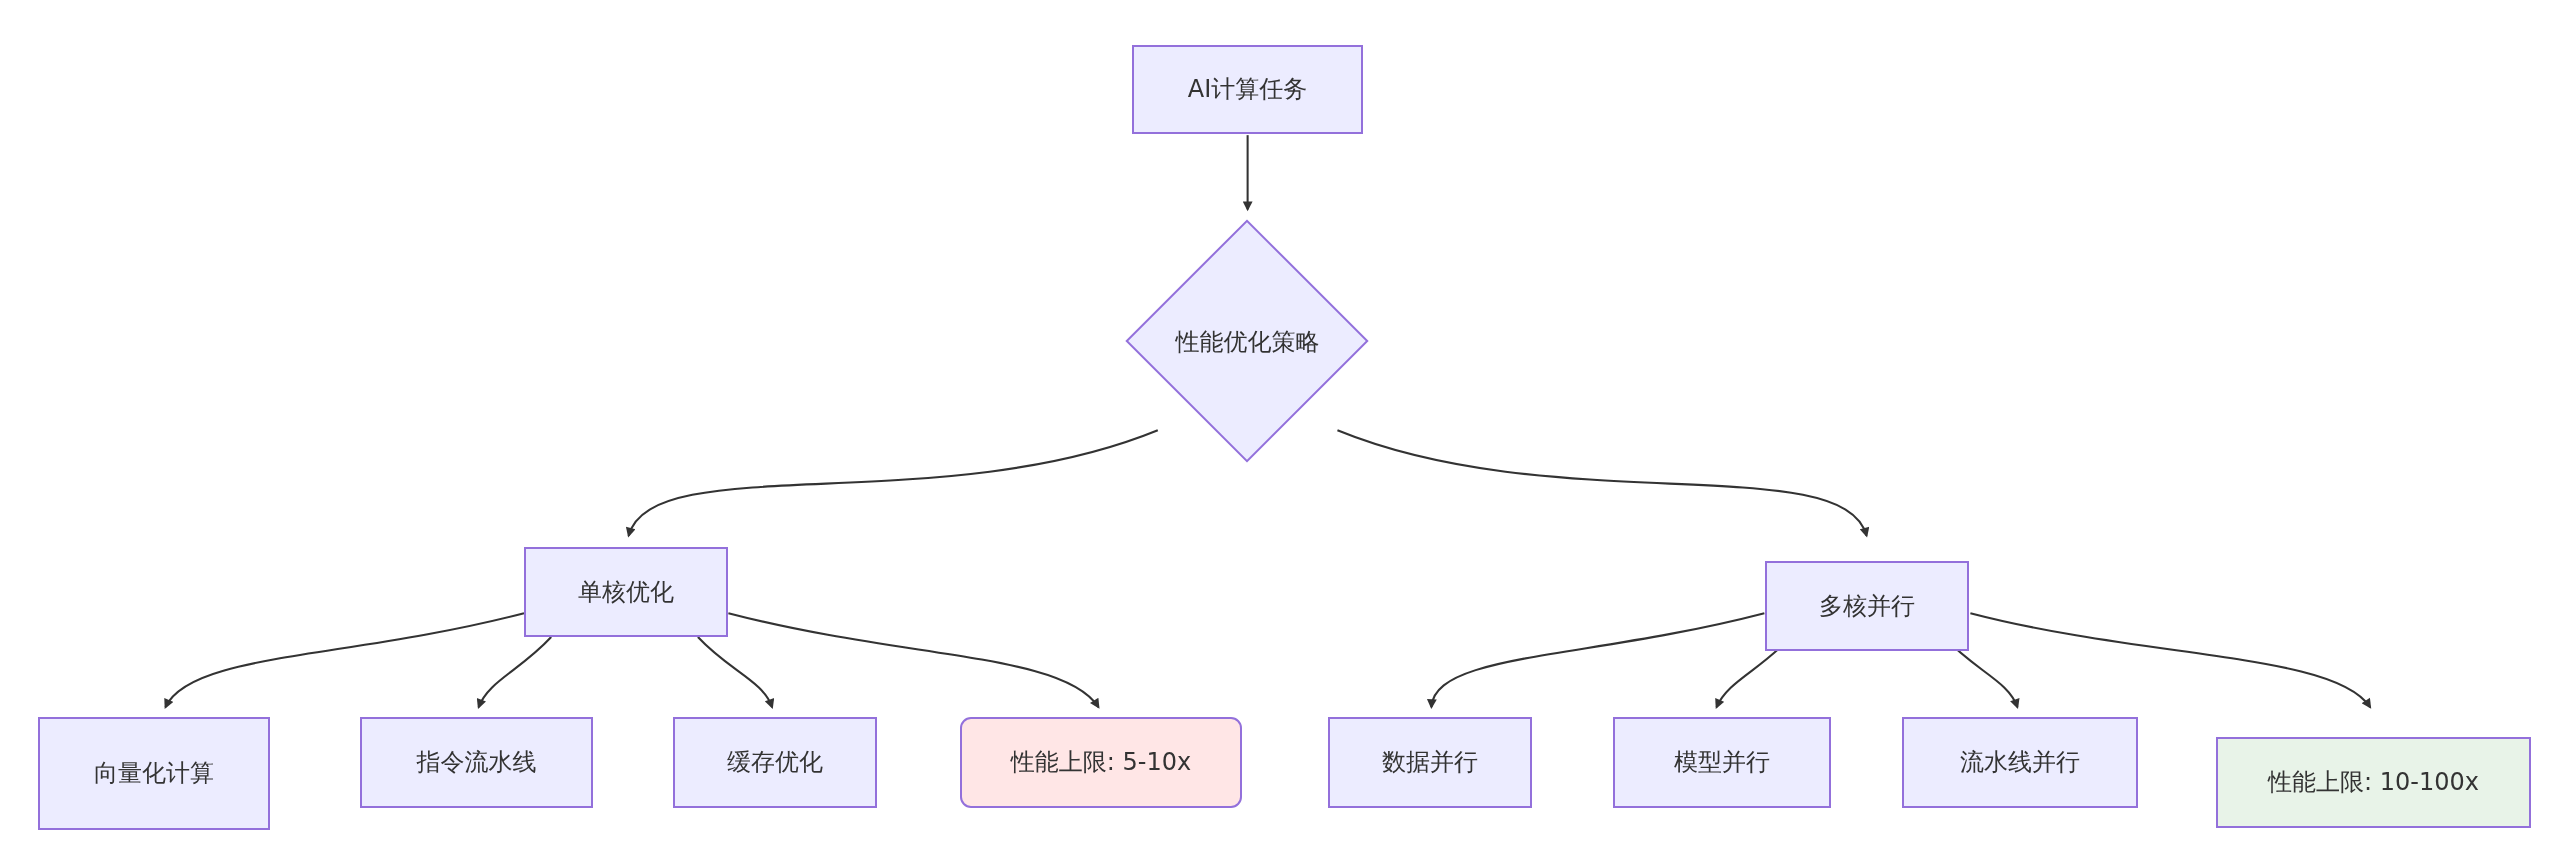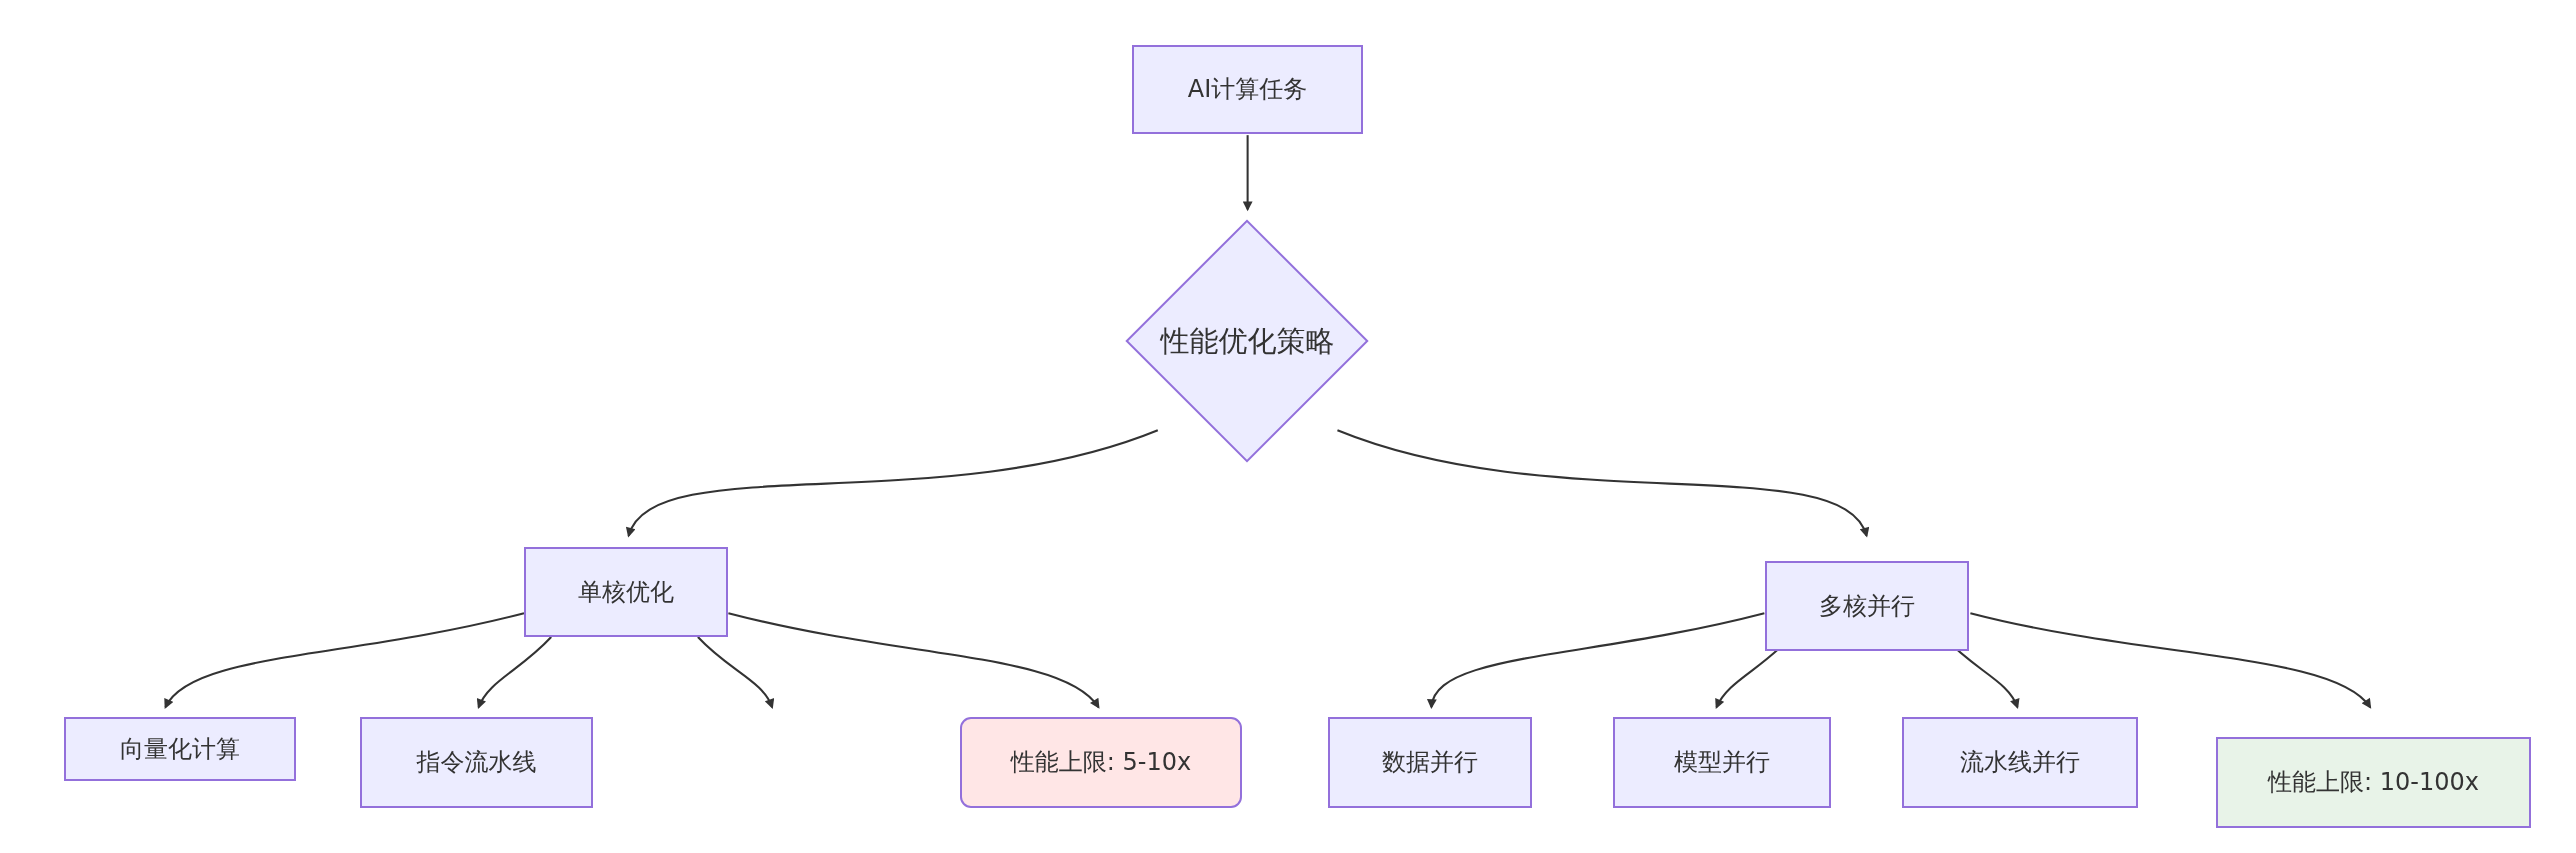--- a/index.html
+++ b/index.html
@@ -54,21 +54,21 @@
     background: var(--node-fill, #ECECFF);
     border: 2.1px solid var(--node-border, #9370DB);
     transform: rotate(45deg);
   }
   .diamond-label {
     position: absolute;
     display: flex;
     align-items: center;
     justify-content: center;
     color: var(--text-color, #333333);
-    font-size: 29px;
+    font-size: 24px;
     white-space: nowrap;
     pointer-events: none;
   }
 </style>
 </head>
 <body>
 
 <div class="canvas">
 
   <svg class="edges" viewBox="0 0 3124 1035" xmlns="http://www.w3.org/2000/svg">
@@ -97,25 +97,28 @@
   <div class="diamond-shape" style="left:1161px; top:255px; width:172px; height:172px;"></div>
   <div class="diamond-label" style="left:1124px; top:317px; width:247px; height:49px;">性能优化策略</div>
 
   <div class="node" style="left:524px; top:547px; width:204px; height:90px;">
     <span>单核优化</span>
   </div>
   <div class="node" style="left:1765px; top:561px; width:204px; height:90px;">
     <span>多核并行</span>
   </div>
 
-  <div class="node" style="left:64px; top:717px; width:232px; height:64px;">
+  <div class="node" style="left:38px; top:717px; width:232px; height:113px;">
     <span>向量化计算</span>
   </div>
   <div class="node" style="left:360px; top:717px; width:233px; height:91px;">
     <span>指令流水线</span>
+  </div>
+  <div class="node" style="left:673px; top:717px; width:204px; height:91px;">
+    <span>缓存优化</span>
   </div>
   <div class="node node--limit-single" style="left:960px; top:717px; width:282px; height:91px;">
     <span>性能上限: 5-10x</span>
   </div>
 
   <div class="node" style="left:1328px; top:717px; width:204px; height:91px;">
     <span>数据并行</span>
   </div>
   <div class="node" style="left:1613px; top:717px; width:218px; height:91px;">
     <span>模型并行</span>

